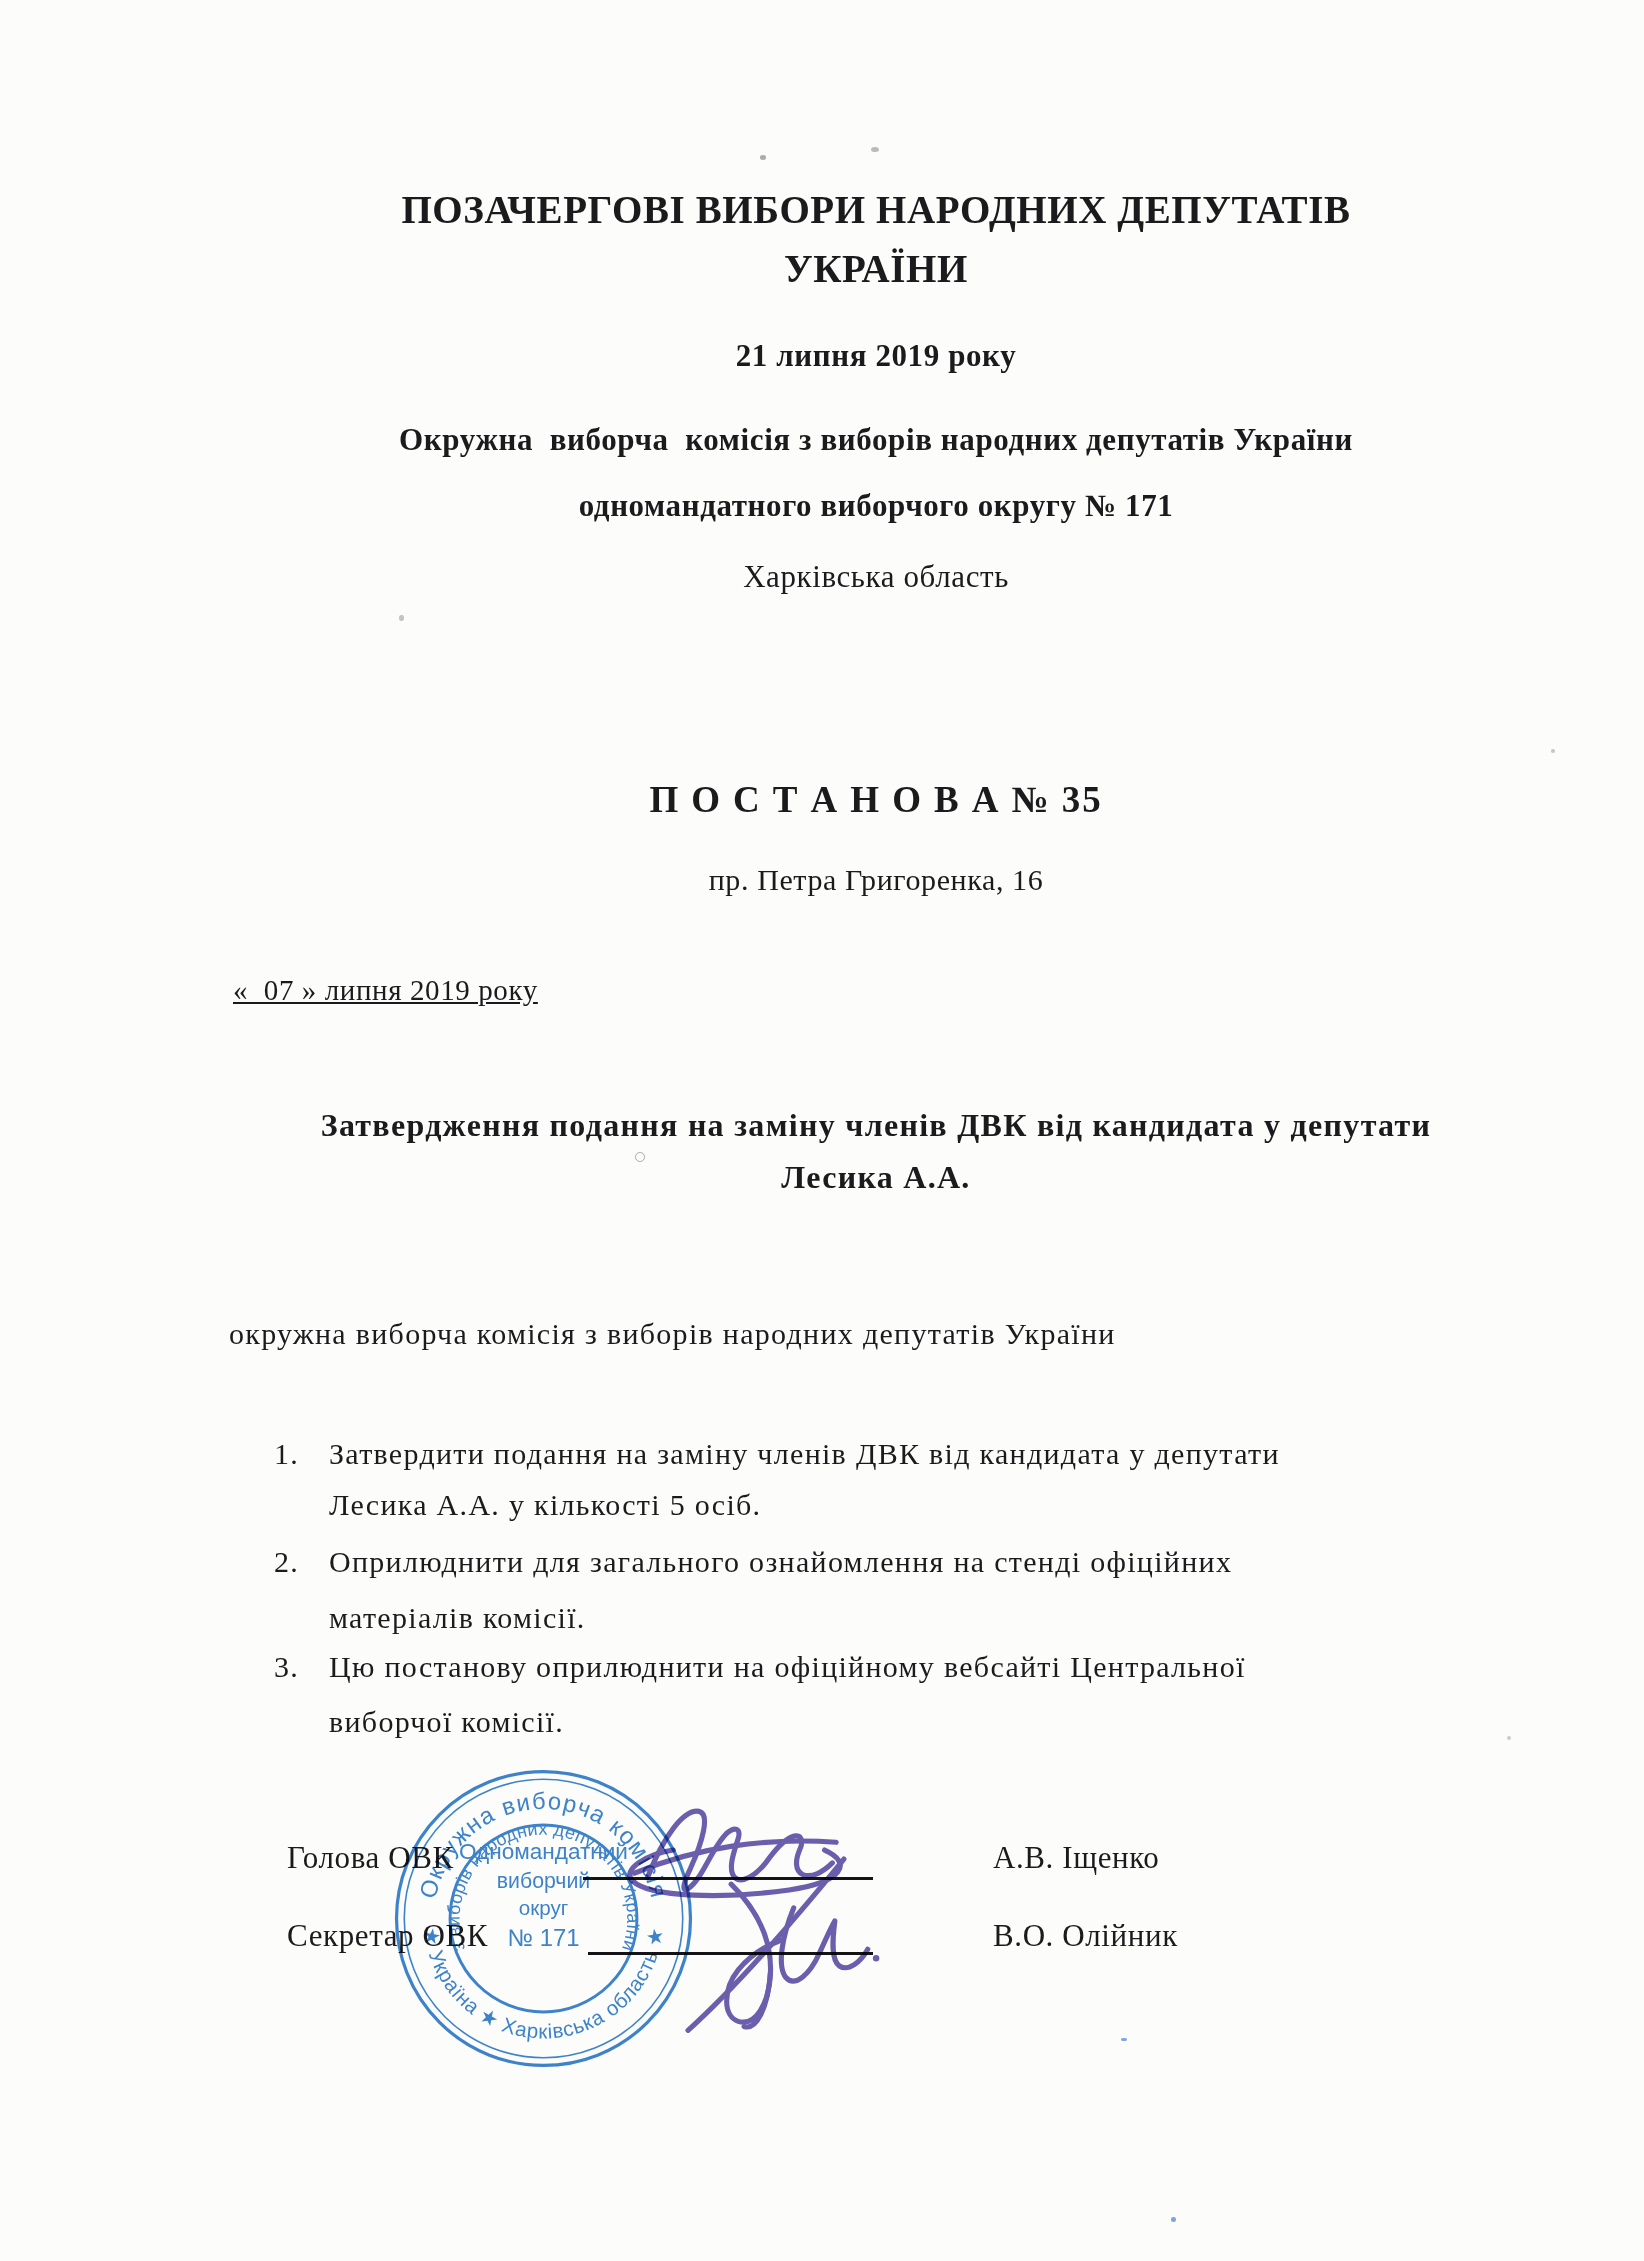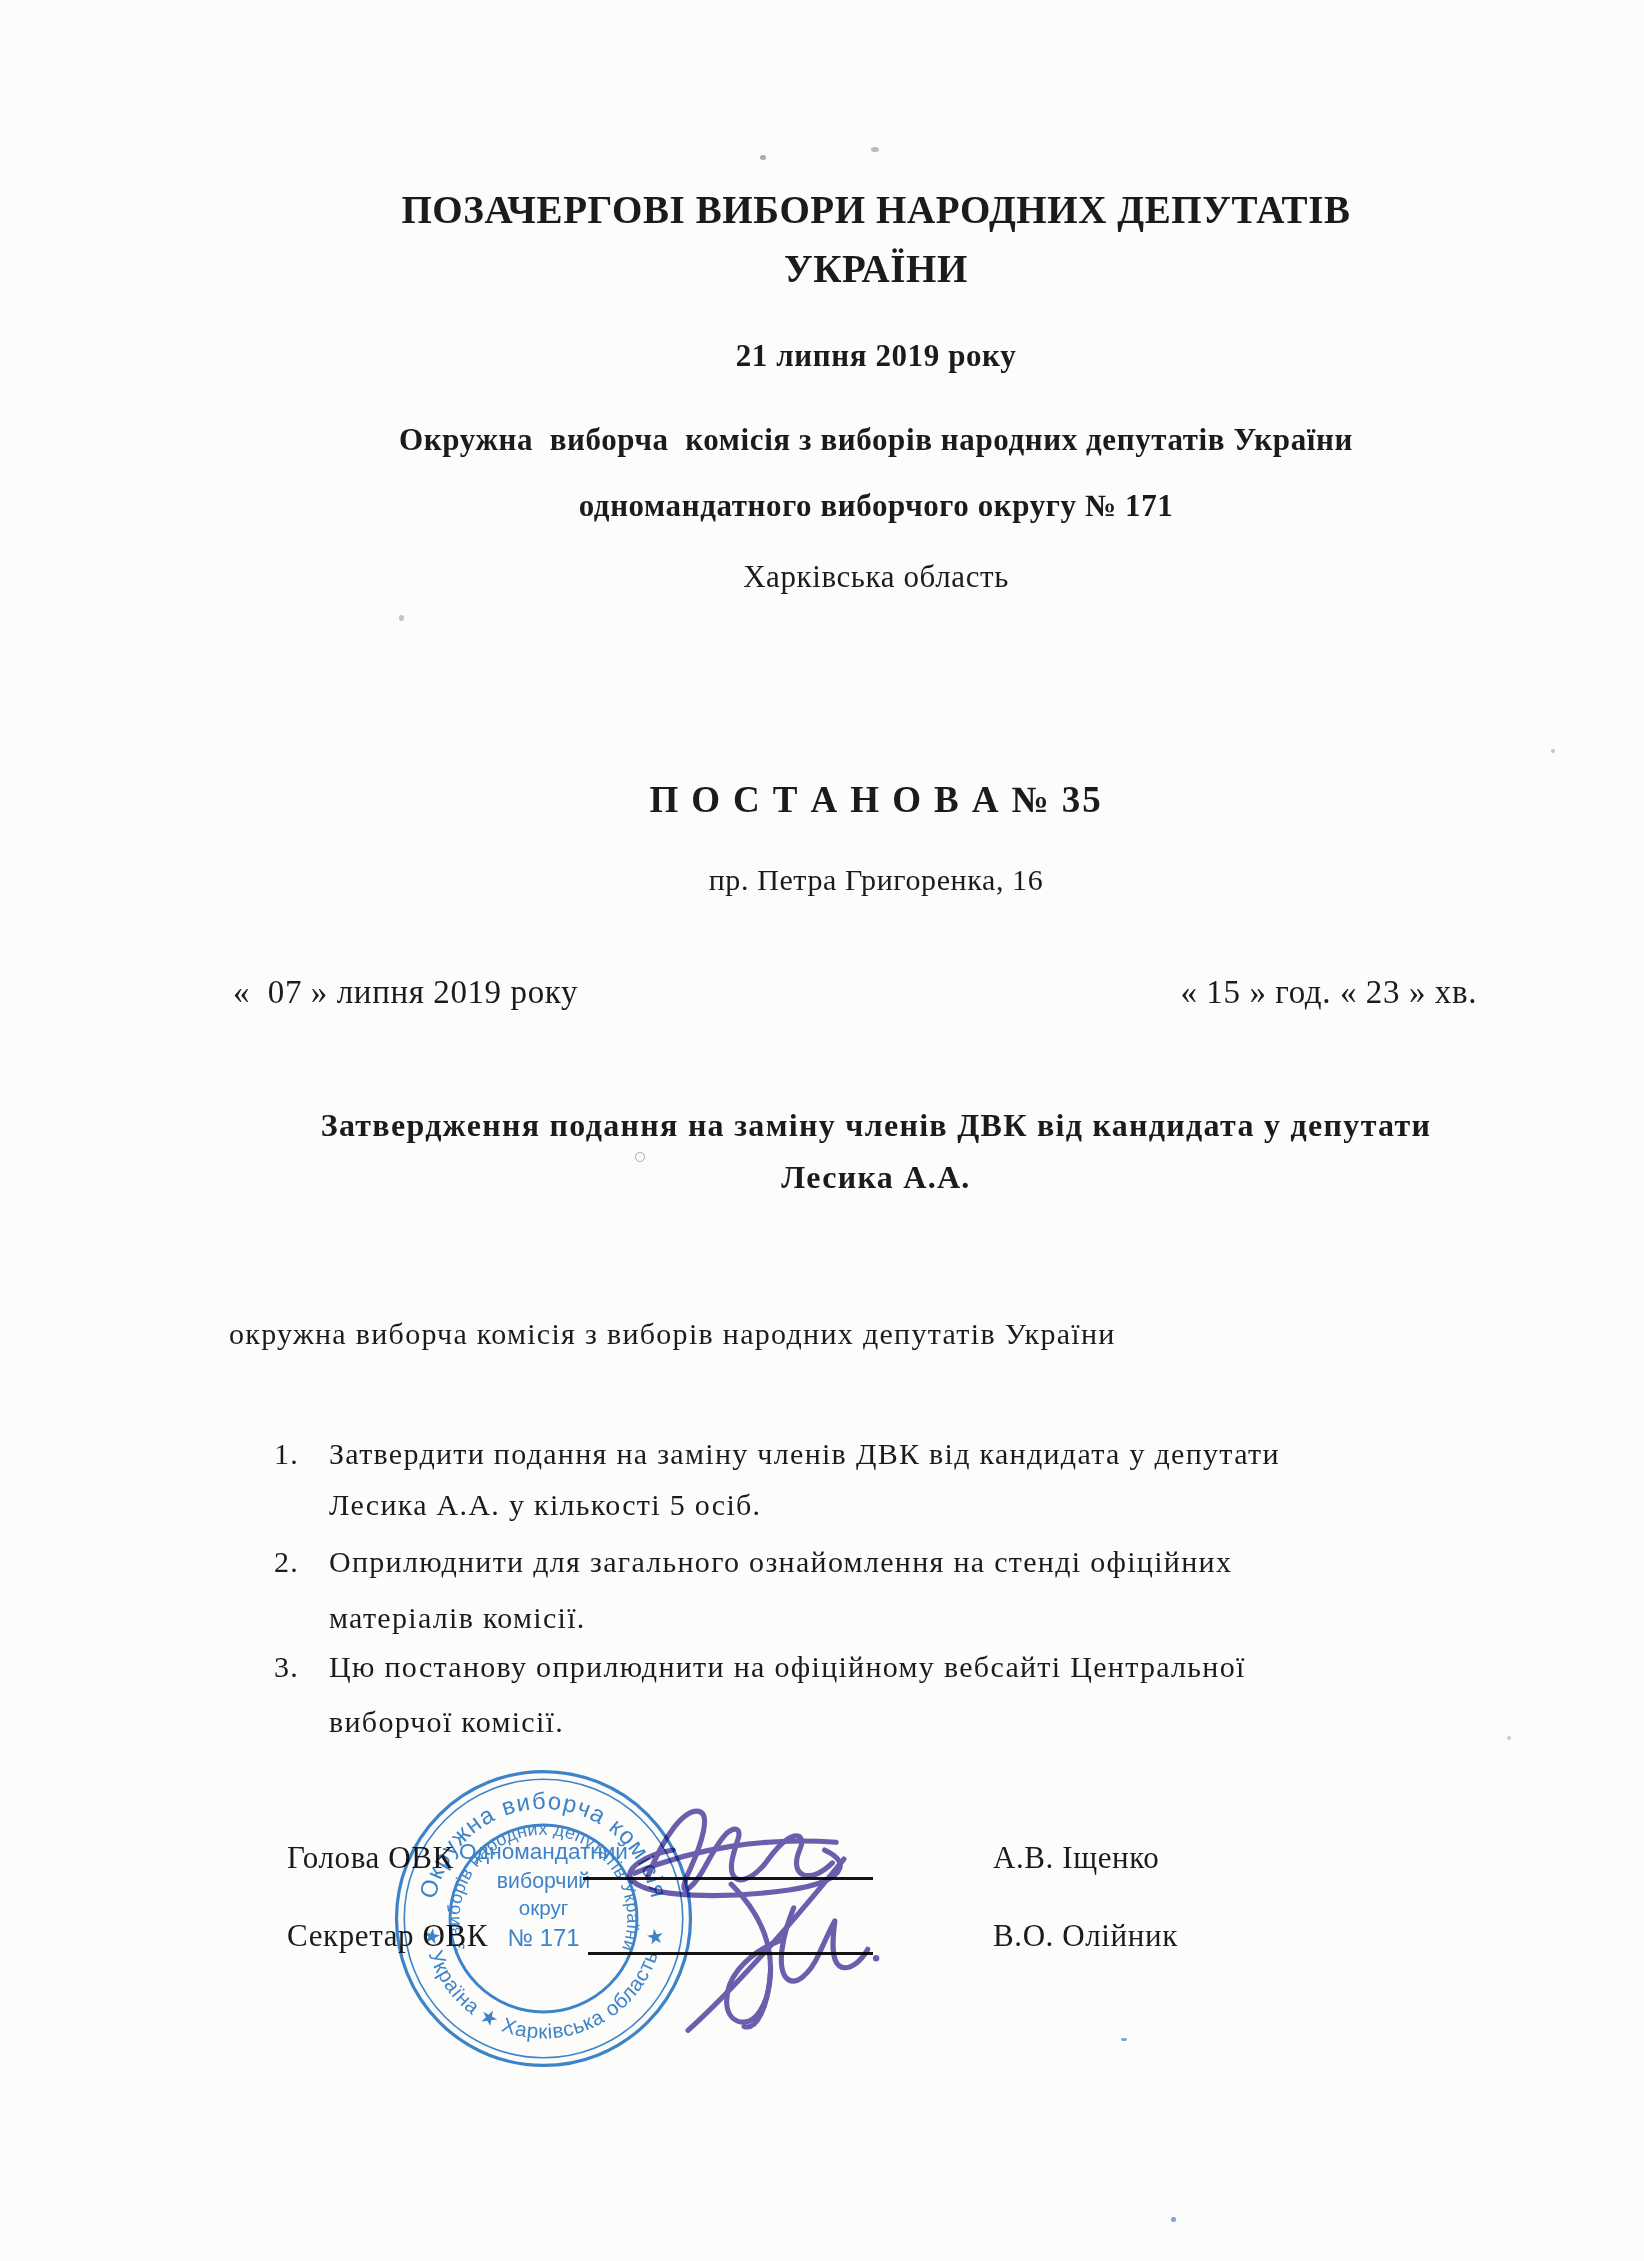--- a/index.html
+++ b/index.html
@@ -15,21 +15,21 @@
   }
   .line{position:absolute;white-space:pre;line-height:1;}
   .center{left:219px;width:1314px;text-align:center;}
   .b{font-weight:bold;font-family:Liberation Serif, serif;}
   .t60{font-size:39px;letter-spacing:0.6px;}
   .t58{font-size:37px;letter-spacing:1.9px;}
   .t49{font-size:32px;letter-spacing:1.3px;}
   .t48{font-size:31px;letter-spacing:0.6px;}
   .t47{font-size:30px;letter-spacing:1.3px;}
   .t46{font-size:30px;letter-spacing:0.6px;}
-  .t45{font-size:33px;letter-spacing:0.6px;}
+  .t45{font-size:29px;letter-spacing:0.6px;text-decoration:underline;}
   .listnum{display:inline-block;width:55px;}
   .sigline{position:absolute;height:2.6px;background:#141416;}
   .overlay{position:absolute;left:0;top:0;pointer-events:none;}
   .stamp-svg{mix-blend-mode:multiply;opacity:.93;}
   .sig-svg{mix-blend-mode:multiply;opacity:.9;}
   .stamp-text{font-family:"Liberation Sans","DejaVu Sans",sans-serif;fill:var(--stamp-blue);}
   .sig-stroke{fill:none;stroke:var(--sig-violet);stroke-width:8;stroke-linecap:round;stroke-linejoin:round;}
   .speck{position:absolute;border-radius:50%;}
 </style>
 </head>
@@ -41,21 +41,20 @@
   <div class="line center b t60" style="top:249px">УКРАЇНИ</div>
   <div class="line center b t48" style="top:340px">21 липня 2019 року</div>
   <div class="line center b t48" style="top:424px">Окружна  виборча  комісія з виборів народних депутатів України</div>
   <div class="line center b t48" style="top:490px">одномандатного виборчого округу № 171</div>
   <div class="line center t48" style="top:561px">Харківська область</div>
 
   <div class="line center b t58" style="top:781px">П О С Т А Н О В А № 35</div>
   <div class="line center t46" style="top:865px">пр. Петра Григоренка, 16</div>
 
   <div class="line t45" style="top:976px;left:233px">«  07 » липня 2019 року</div>
-  <div class="line t45" style="top:976px;left:807px;width:670px;text-align:right">« 15 » год. « 23 » хв.</div>
 
   <div class="line center b t49" style="top:1109px">Затвердження подання на заміну членів ДВК від кандидата у депутати</div>
   <div class="line center b t49" style="top:1161px">Лесика А.А.</div>
 
   <div class="line t47" style="top:1319px;left:229px">окружна виборча комісія з виборів народних депутатів України</div>
 
   <div class="line t47" style="top:1439px;left:274px"><span class="listnum">1.</span><span>Затвердити подання на заміну членів ДВК від кандидата у депутати</span></div>
   <div class="line t47" style="top:1490px;left:329px">Лесика А.А. у кількості 5 осіб.</div>
 
   <div class="line t47" style="top:1547px;left:274px"><span class="listnum">2.</span><span>Оприлюднити для загального ознайомлення на стенді офіційних</span></div>

